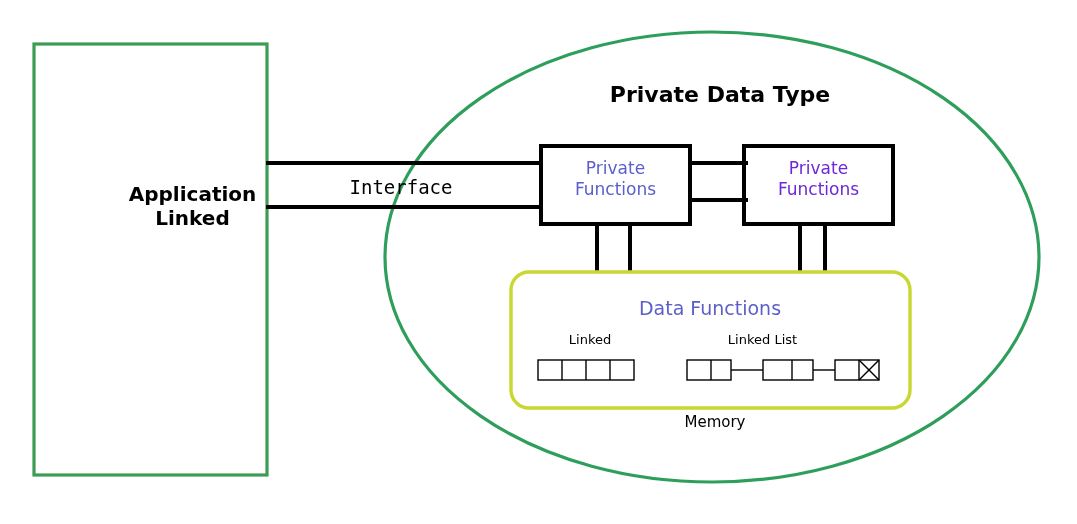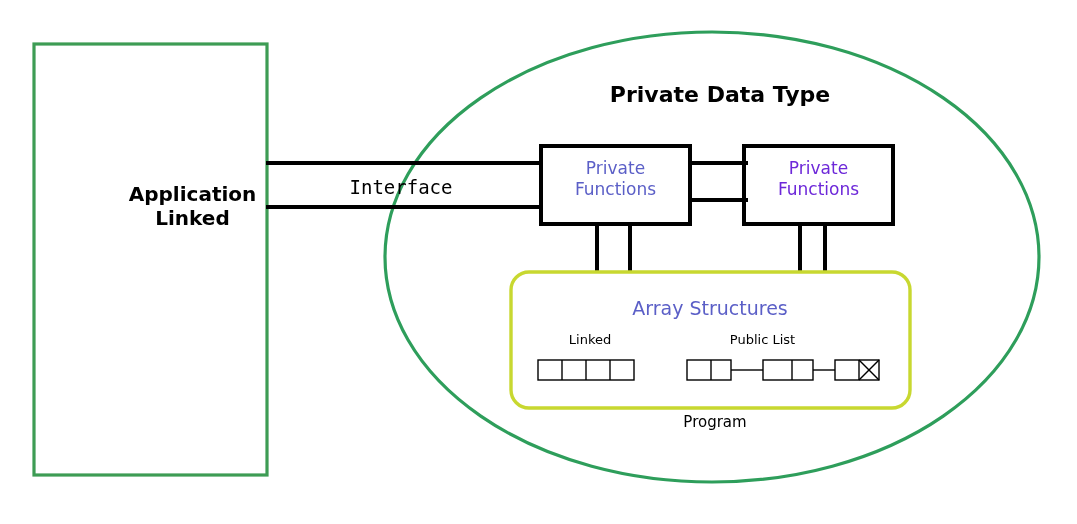--- a/index.html
+++ b/index.html
@@ -164,21 +164,21 @@
   <div class="lbl lbl-app"><span>Application</span><br><span>Linked</span></div>
 
   <div class="lbl lbl-adt">Private Data Type</div>
 
   <div class="lbl lbl-interface">Interface</div>
 
   <div class="lbl lbl-public"><span>Private</span><br><span>Functions</span></div>
 
   <div class="lbl lbl-private"><span>Private</span><br><span>Functions</span></div>
 
-  <div class="lbl lbl-ds">Array Structures</div>
+  <div class="lbl lbl-ds">Data Functions</div>
 
   <div class="lbl lbl-array">Linked</div>
 
-  <div class="lbl lbl-linked">Public List</div>
+  <div class="lbl lbl-linked">Linked List</div>
 
-  <div class="lbl lbl-memory">Program</div>
+  <div class="lbl lbl-memory">Memory</div>
 
 </div>
 
 </body></html>

